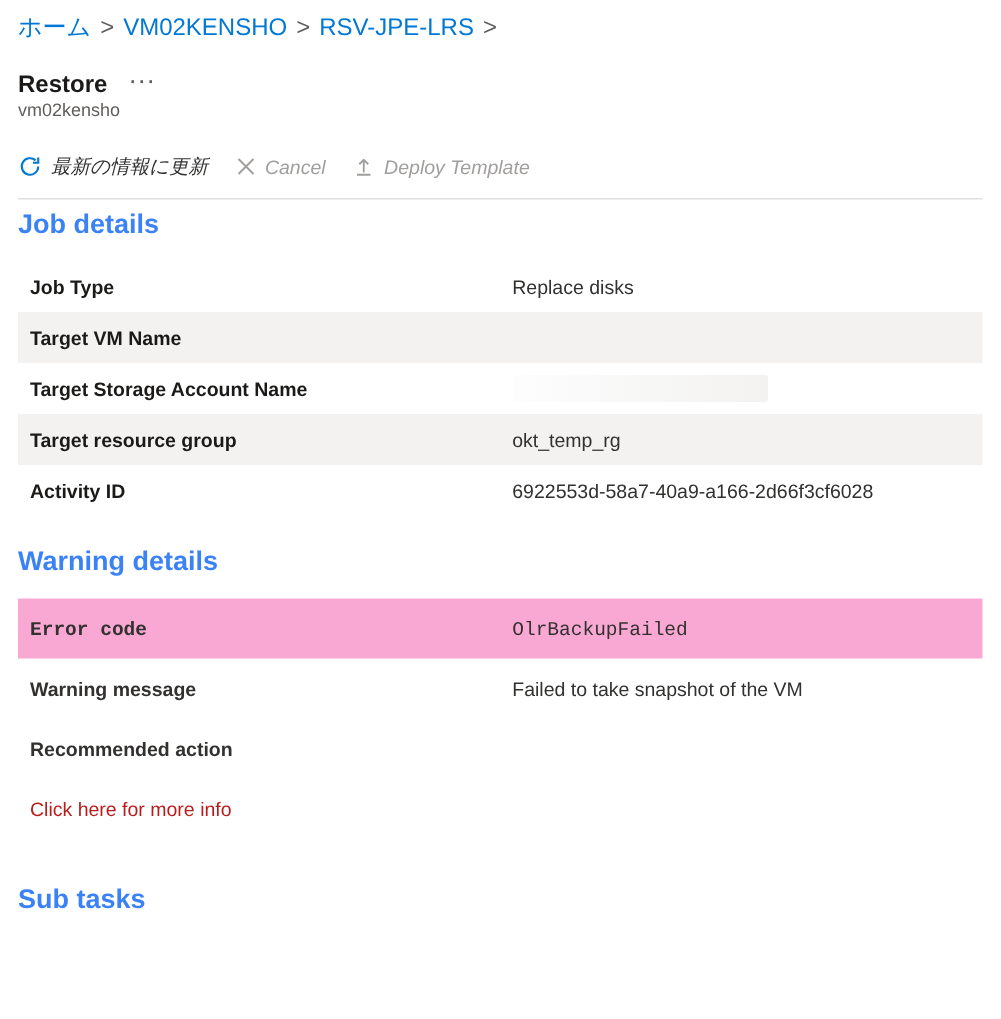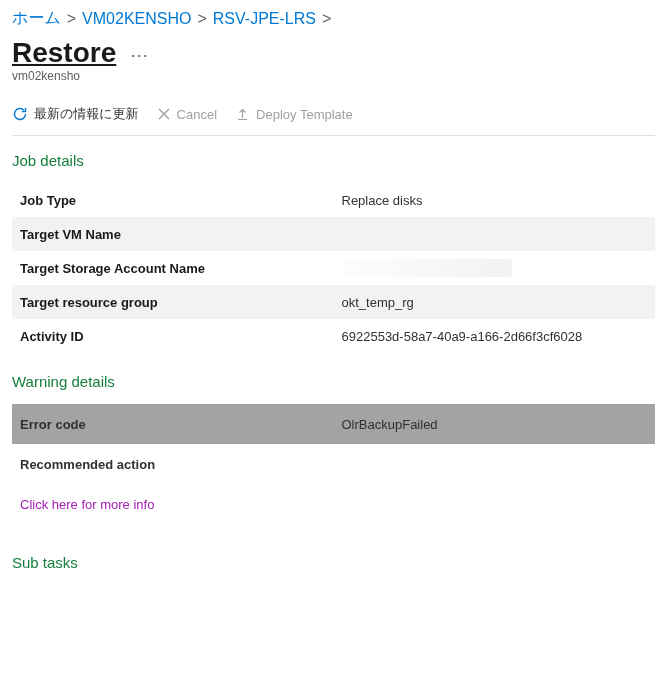--- a/index.html
+++ b/index.html
@@ -16,60 +16,60 @@
     align-items: center;
     gap: 6px;
     font-size: 16px;
     margin-bottom: 6px;
     flex-wrap: wrap;
   }
   .breadcrumb a { color: #0078d4; text-decoration: none; cursor: pointer; }
   .breadcrumb .chevron { color: #605e5c; }
   .title-row { display: flex; align-items: center; gap: 10px; }
   .page-title {
-    font-size: 28px;
+    font-size: 16px;
     font-weight: 600;
     color: #1b1a19;
-    margin-top: 2px;
-    text-decoration: underline;
+    margin-top: 13px;
   }
   .ellipsis {
     font-size: 18px;
     color: #605e5c;
     cursor: pointer;
     padding: 0 4px;
     margin-top: 6px;
   }
   .subtitle {
     font-size: 12px;
     color: #605e5c;
     margin-bottom: 16px;
   }
   .toolbar {
     display: flex;
     align-items: center;
     gap: 18px;
     padding: 6px 0 12px 0;
     border-bottom: 1px solid #e1dfdd;
-    margin-bottom: 16px;
+    margin-bottom: 6px;
+    font-style: italic;
   }
   .toolbar-item {
     display: flex;
     align-items: center;
     gap: 6px;
     cursor: pointer;
     font-size: 13px;
   }
   .toolbar-item.primary { color: #323130; }
   .toolbar-item.disabled { color: #a19f9d; cursor: default; }
   .toolbar-item .icon { display: inline-flex; }
   .section-heading {
-    font-size: 15px;
-    font-weight: 400;
-    color: #15803d;
+    font-size: 18px;
+    font-weight: 700;
+    color: #3b82f6;
     margin-bottom: 14px;
   }
   .kv-table { width: 100%; border-collapse: collapse; margin-bottom: 20px; }
   .kv-table tr { height: 34px; }
   .kv-table tr:nth-child(even) { background: #f3f2f1; }
   .kv-table td {
     padding: 7px 8px;
     font-size: 13px;
     vertical-align: middle;
   }
@@ -83,22 +83,22 @@
     border-radius: 2px;
     vertical-align: middle;
   }
   .warning-table { width: 100%; border-collapse: collapse; margin-bottom: 30px; }
   .warning-table tr { height: 40px; }
   .warning-table td {
     padding: 9px 8px;
     font-size: 13px;
   }
   .warning-table td.key { width: 50%; font-weight: 600; }
-  .warning-table tr.highlight { background: #a3a3a3; }
-  .link { color: #a21caf; cursor: pointer; }
+  .warning-table tr.highlight { background: #f9a8d4; font-family: Liberation Mono, monospace; }
+  .link { color: #b91c1c; cursor: pointer; }
   svg { display: block; }
 </style>
 </head>
 <body>
 
 <nav class="breadcrumb">
   <a>ホーム</a>
   <span class="chevron">&gt;</span>
   <a>VM02KENSHO</a>
   <span class="chevron">&gt;</span>
@@ -166,20 +166,24 @@
   </table>
 
 <div class="section-heading">Warning details</div>
 <table class="warning-table">
   <tbody>
       <tr class="highlight">
     <td class="key">Error code</td>
     <td>OlrBackupFailed</td>
   </tr>
   <tr>
+    <td class="key">Warning message</td>
+    <td>Failed to take snapshot of the VM</td>
+  </tr>
+  <tr>
     <td class="key">Recommended action</td>
     <td></td>
   </tr>
   <tr>
     <td colspan="2"><span class="link">Click here for more info</span></td>
   </tr>
 </tbody>
   </table>
 
 <div class="section-heading">Sub tasks</div>

